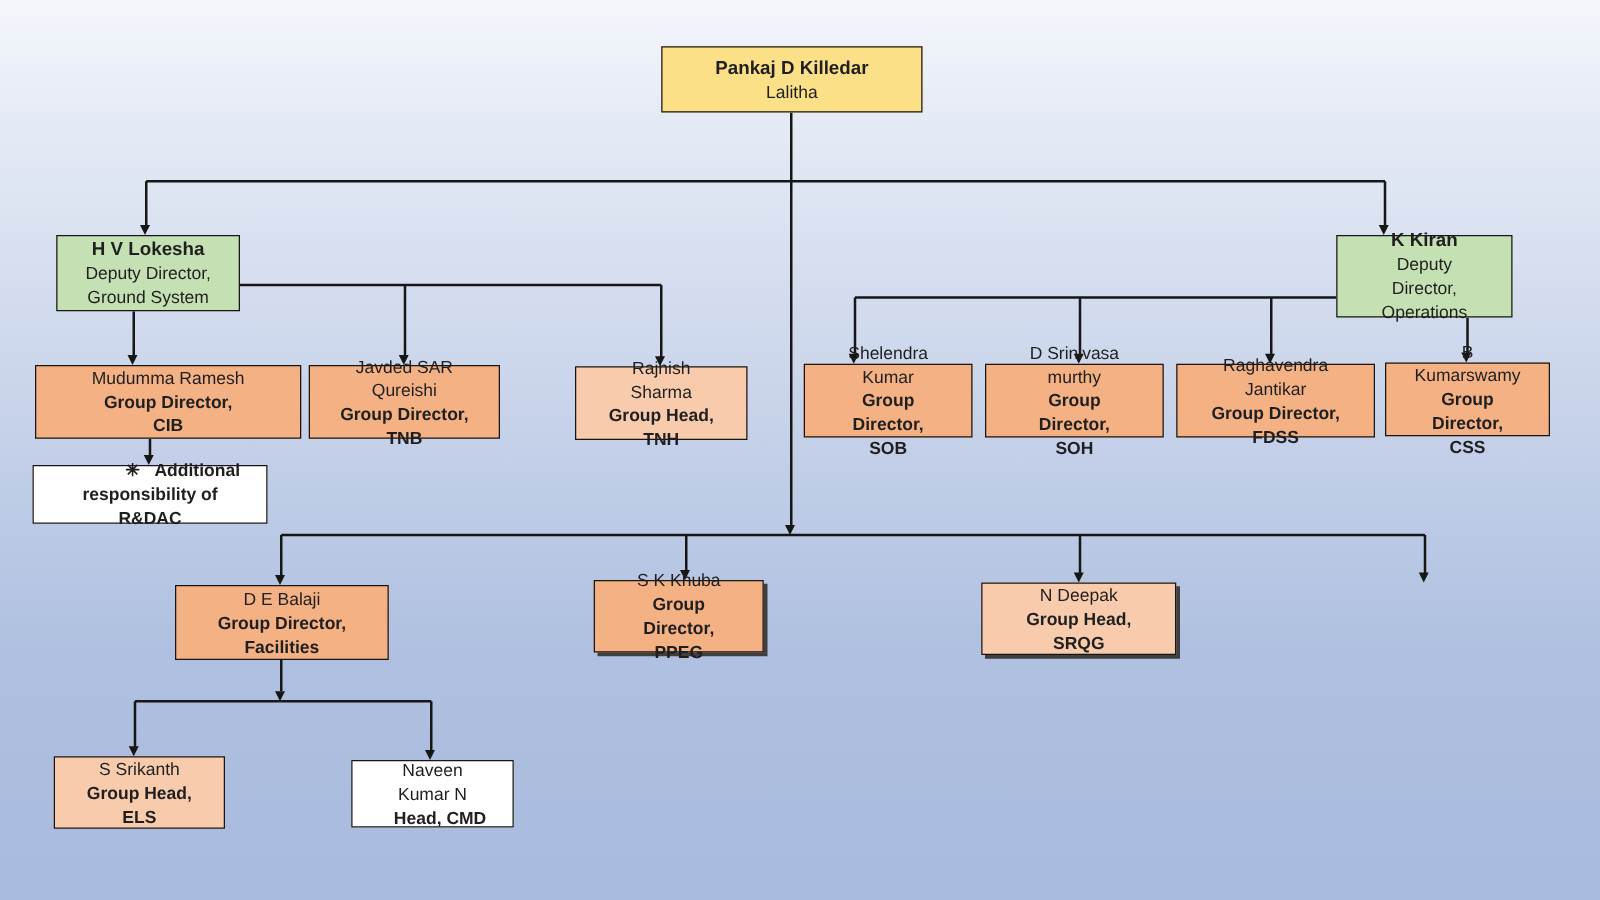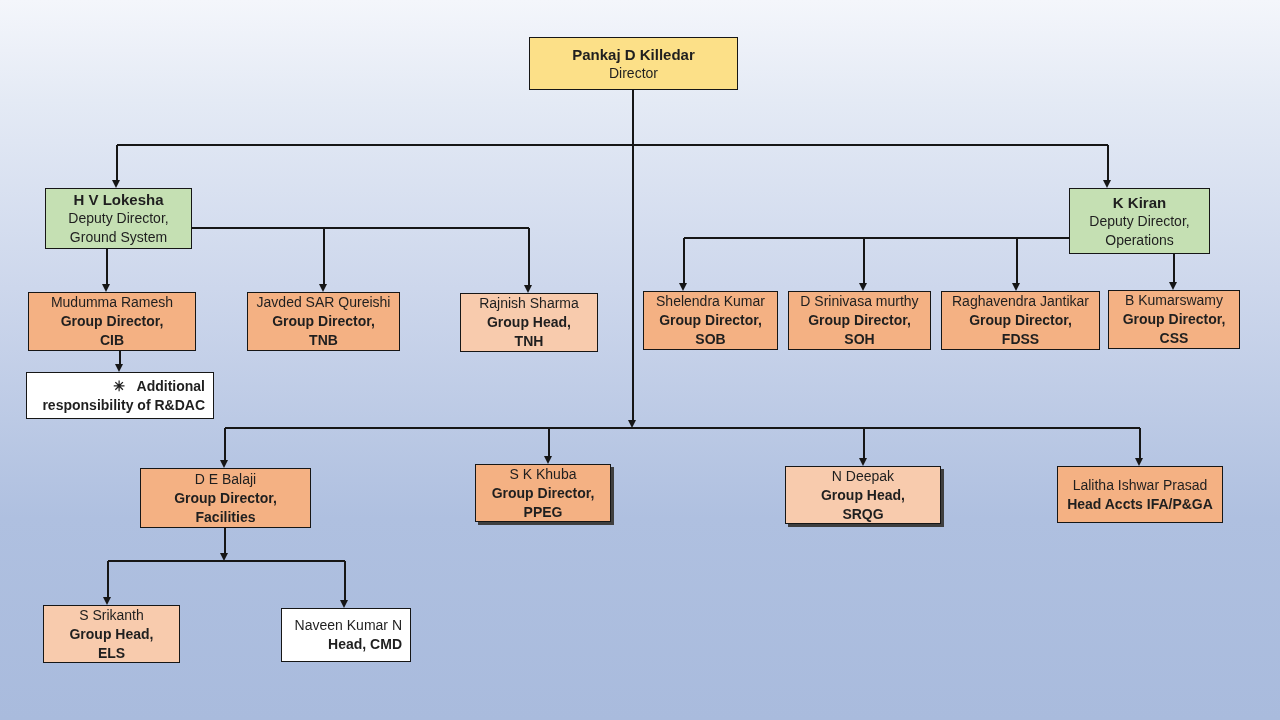--- a/index.html
+++ b/index.html
@@ -5,21 +5,21 @@
   html,body{margin:0;padding:0;}
   body{font-family:"Liberation Sans", sans-serif;}
   .stage{
     position:relative; width:1280px; height:720px; overflow:hidden;
     background:linear-gradient(to bottom,#f4f6fb 0%,#e4eaf5 14%,#cdd7ec 40%,#afc0e0 72%,#a9bbdd 100%);
   }
   .box{
     position:absolute; box-sizing:border-box;
     border:1.5px solid #161616; color:#1f1f1f;
     display:flex; flex-direction:column; justify-content:center; align-items:center;
-    text-align:center; font-size:14px; line-height:19px; padding:1px 8px;
+    text-align:center; font-size:14px; line-height:19px; padding:1px 21px;
   }
   .yellow{background:#fce088;}
   .green{background:#c5e0b3;}
   .orange{background:#f4b183;}
   .peach{background:#f8cbad;text-align:center;}
   .white{background:#ffffff;align-items:flex-end;}
   .shadow{box-shadow:3px 3px 0 #3f3f3f;}
   .b{font-weight:bold;}
   .n15{font-size:15px;}
   .vl{position:absolute; width:1.5px; background:#161616;}
@@ -74,36 +74,36 @@
   <div class="vl" style="left:224px;top:528px;height:25px"></div>
   <div class="ar" style="left:220px;top:553px"></div>
   <div class="hl" style="left:108px;top:560px;width:237px"></div>
   <div class="vl" style="left:107px;top:561px;height:37px"></div>
   <div class="ar" style="left:103px;top:597px"></div>
   <div class="vl" style="left:344px;top:561px;height:40px"></div>
   <div class="ar" style="left:340px;top:600px"></div>
 
   <div class="box yellow" style="left:529px;top:37px;width:209px;height:53px">
     <div class="b n15">Pankaj D Killedar</div>
-    <div>Director</div>
+    <div>Lalitha</div>
   </div>
 
   <div class="box green" style="left:45px;top:188px;width:147px;height:61px">
     <div class="b n15">H V Lokesha</div>
     <div>Deputy Director,</div>
     <div>Ground System</div>
   </div>
 
   <div class="box green" style="left:1069px;top:188px;width:141px;height:66px">
     <div class="b n15">K Kiran</div>
     <div>Deputy Director,</div>
     <div>Operations</div>
   </div>
 
-  <div class="box orange" style="left:28px;top:292px;width:168px;height:59px">
+  <div class="box orange" style="left:28px;top:292px;width:213px;height:59px">
     <div>Mudumma Ramesh</div>
     <div class="b">Group Director,</div>
     <div class="b">CIB</div>
   </div>
 
   <div class="box orange" style="left:247px;top:292px;width:153px;height:59px">
     <div>Javded SAR Qureishi</div>
     <div class="b">Group Director,</div>
     <div class="b">TNB</div>
   </div>
@@ -154,24 +154,20 @@
     <div class="b">Group Director,</div>
     <div class="b">PPEG</div>
   </div>
 
   <div class="box peach shadow" style="left:785px;top:466px;width:156px;height:58px">
     <div>N Deepak</div>
     <div class="b">Group Head,</div>
     <div class="b">SRQG</div>
   </div>
 
-  <div class="box orange" style="left:1057px;top:466px;width:166px;height:57px">
-    <div>Lalitha Ishwar Prasad</div>
-    <div class="b">Head Accts IFA/P&amp;GA</div>
-  </div>
 
   <div class="box peach" style="left:43px;top:605px;width:137px;height:58px">
     <div>S Srikanth</div>
     <div class="b">Group Head,</div>
     <div class="b">ELS</div>
   </div>
 
   <div class="box white" style="left:281px;top:608px;width:130px;height:54px">
     <div>Naveen Kumar N</div>
     <div class="b">Head, CMD</div>

